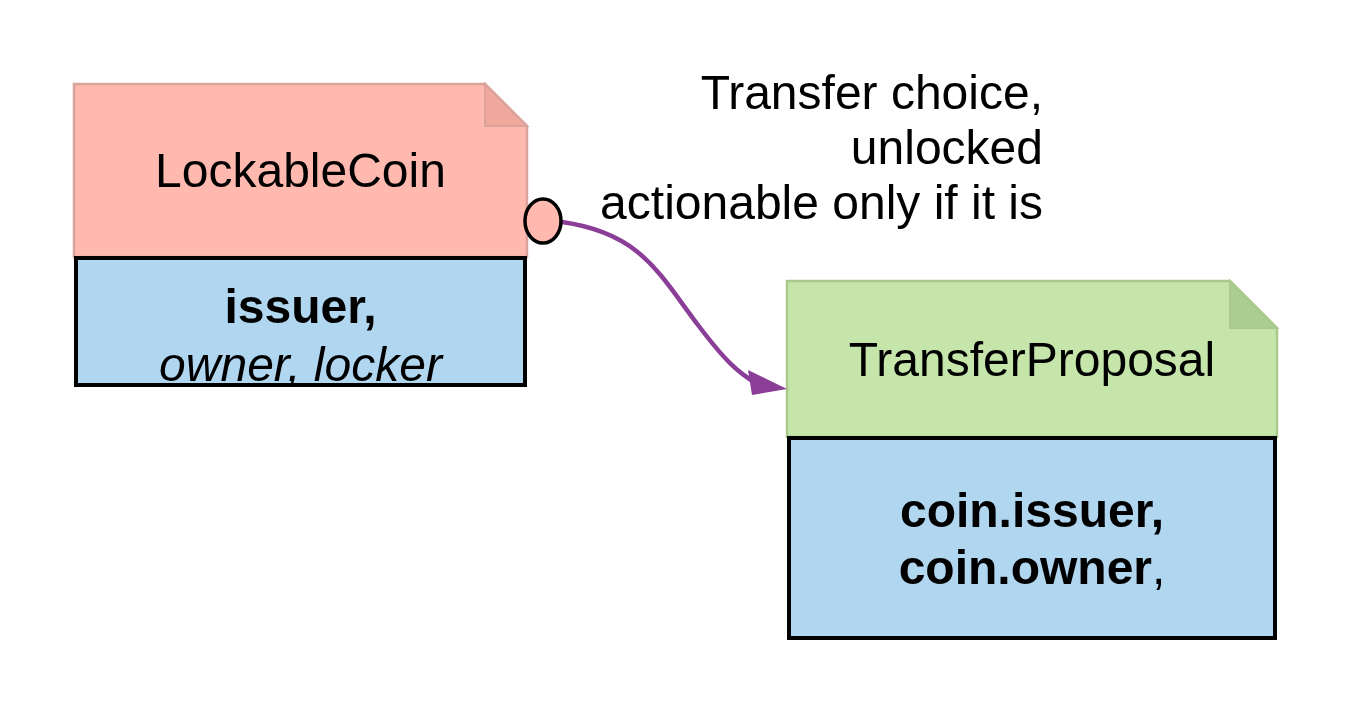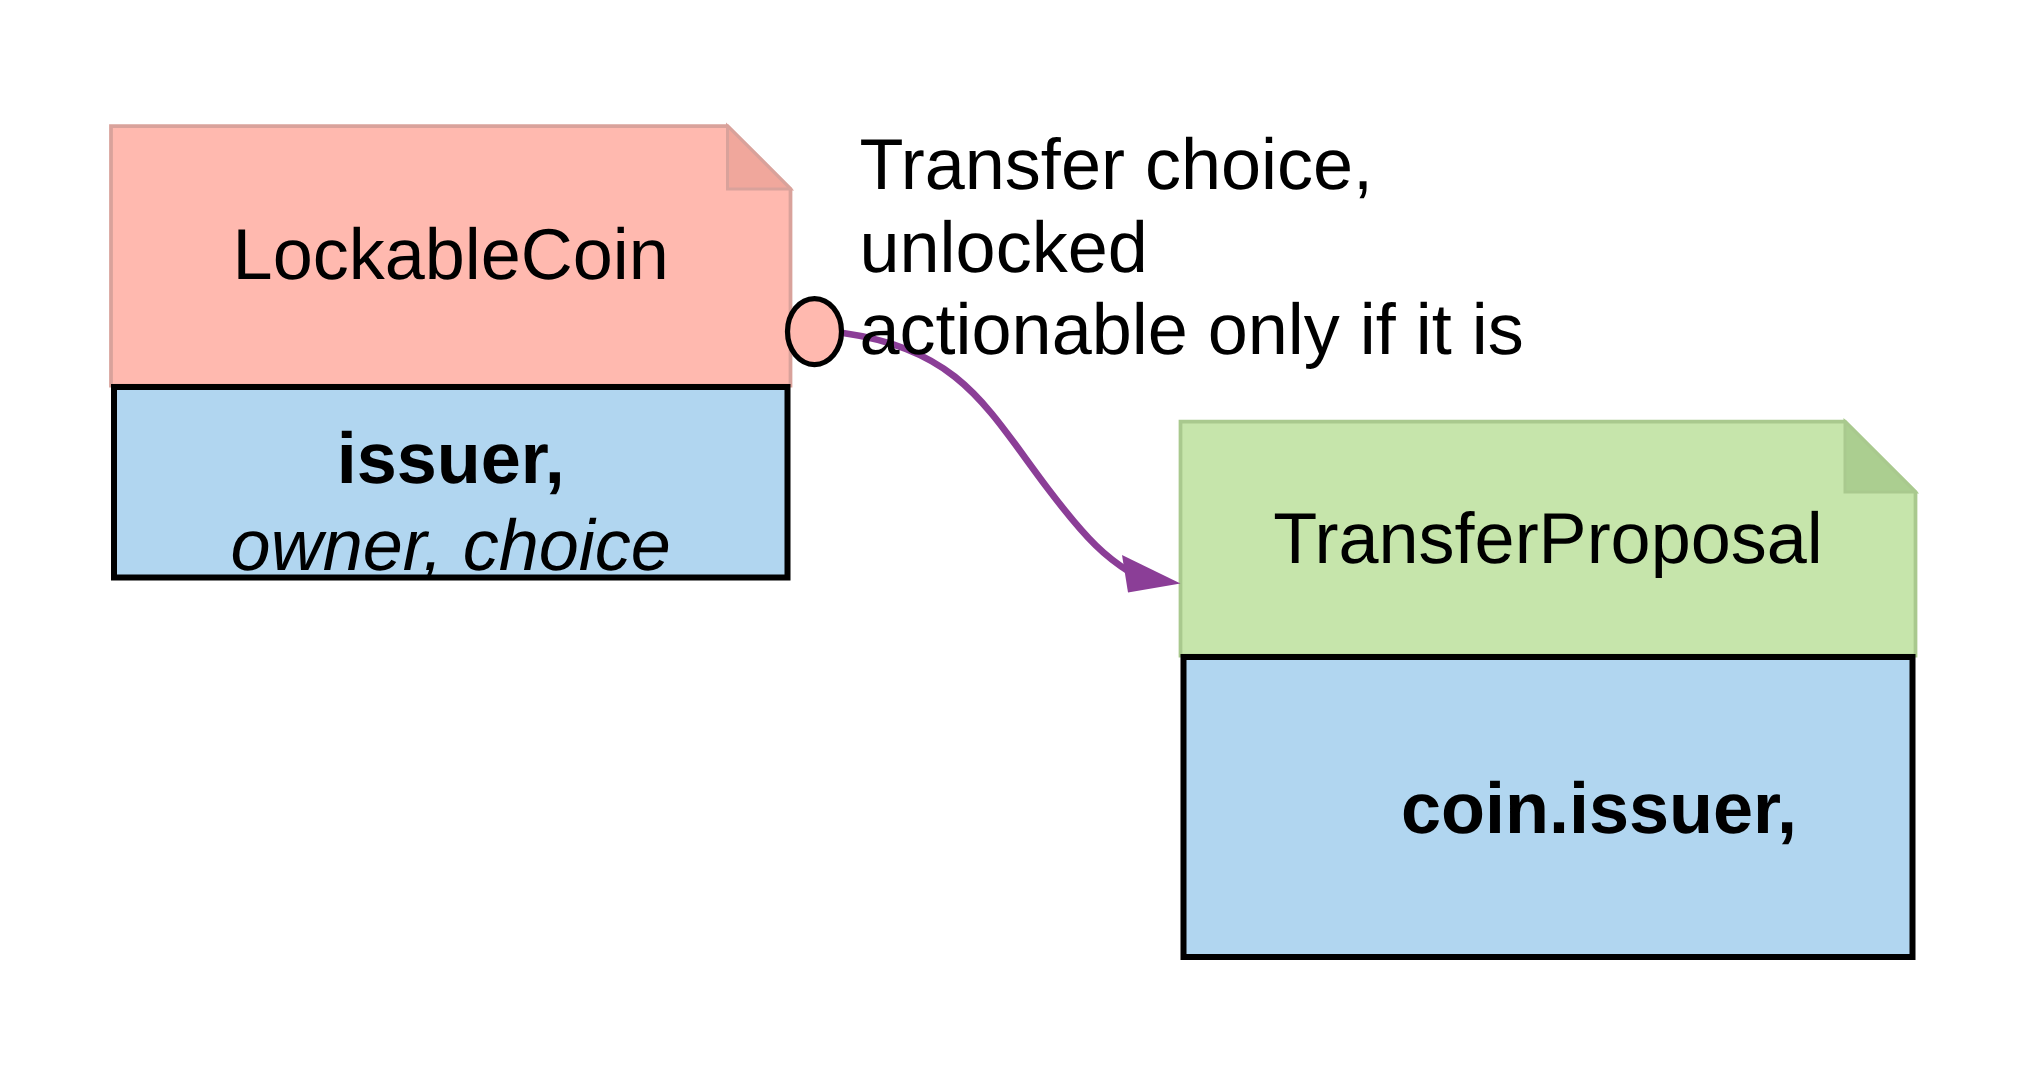--- a/index.html
+++ b/index.html
@@ -32,34 +32,34 @@
   }
 
   
   .tp-title {
     left: 787px; top: 281px; width: 490px; height: 157px;
     box-sizing: border-box; 
     display: flex; align-items: center; justify-content: center;
     font-size: 48px;
   }
   .tp-body {
-    left: 821px; top: 438px; width: 490px; height: 202px;
+    left: 787px; top: 438px; width: 490px; height: 202px;
     display: flex; flex-direction: column; align-items: center; justify-content: center;
     font-size: 48px; line-height: 57px; text-align: center;
   }
 
   .bold-field { font-weight: bold; font-style: normal; }
   .italic-field { font-style: italic; font-weight: normal; }
   .regular-field { font-weight: normal; font-style: normal; }
 
   
   .annotation {
-    left: 573px; top: 83px; width: 470px;
+    left: 573px; top: 65px; width: 470px;
     font-size: 48px; line-height: 55px;
-    text-align: left; white-space: nowrap;
+    text-align: right; white-space: nowrap;
   }
 </style>
 </head>
 <body>
 
 <div class="canvas">
 
   <svg class="shape-layer" viewBox="0 0 1350 714" xmlns="http://www.w3.org/2000/svg">
 
     <path d="M74,84 L485,84 L527,126 L527,257 L74,257 Z" stroke-width="2.5" fill="#ffb9af" stroke="#d9a29b"></path>
@@ -73,27 +73,30 @@
     <path d="M562,222 C640,233 658,272 698,325 C726,362 738,372 754,382" fill="none" stroke-width="4.5" stroke="#8b3e97"></path>
     <polygon points="787,389 748,370 752,395" fill="#8b3e97"></polygon>
 
     <ellipse cx="543" cy="221" rx="18" ry="22" stroke-width="3.5" fill="#ffb9af" stroke="#000000"></ellipse>
   </svg>
 
   <div class="label lc-title">LockableCoin</div>
 
   <div class="label lc-body">
     <div class="bold-field">issuer,</div>
-    <div class="italic-field">owner, choice</div>
+    <div class="italic-field">owner, locker</div>
   </div>
 
   <div class="label tp-title">TransferProposal</div>
 
   <div class="label tp-body">
     <div class="bold-field">coin.issuer,</div>
+    <div>
+      <span class="bold-field">coin.owner</span><span class="regular-field">,</span>
+    </div>
   </div>
 
   <div class="label annotation">
     <div>Transfer choice,</div>
     <div>unlocked</div>
     <div>actionable only if it is</div>
   </div>
 
 </div>
 

